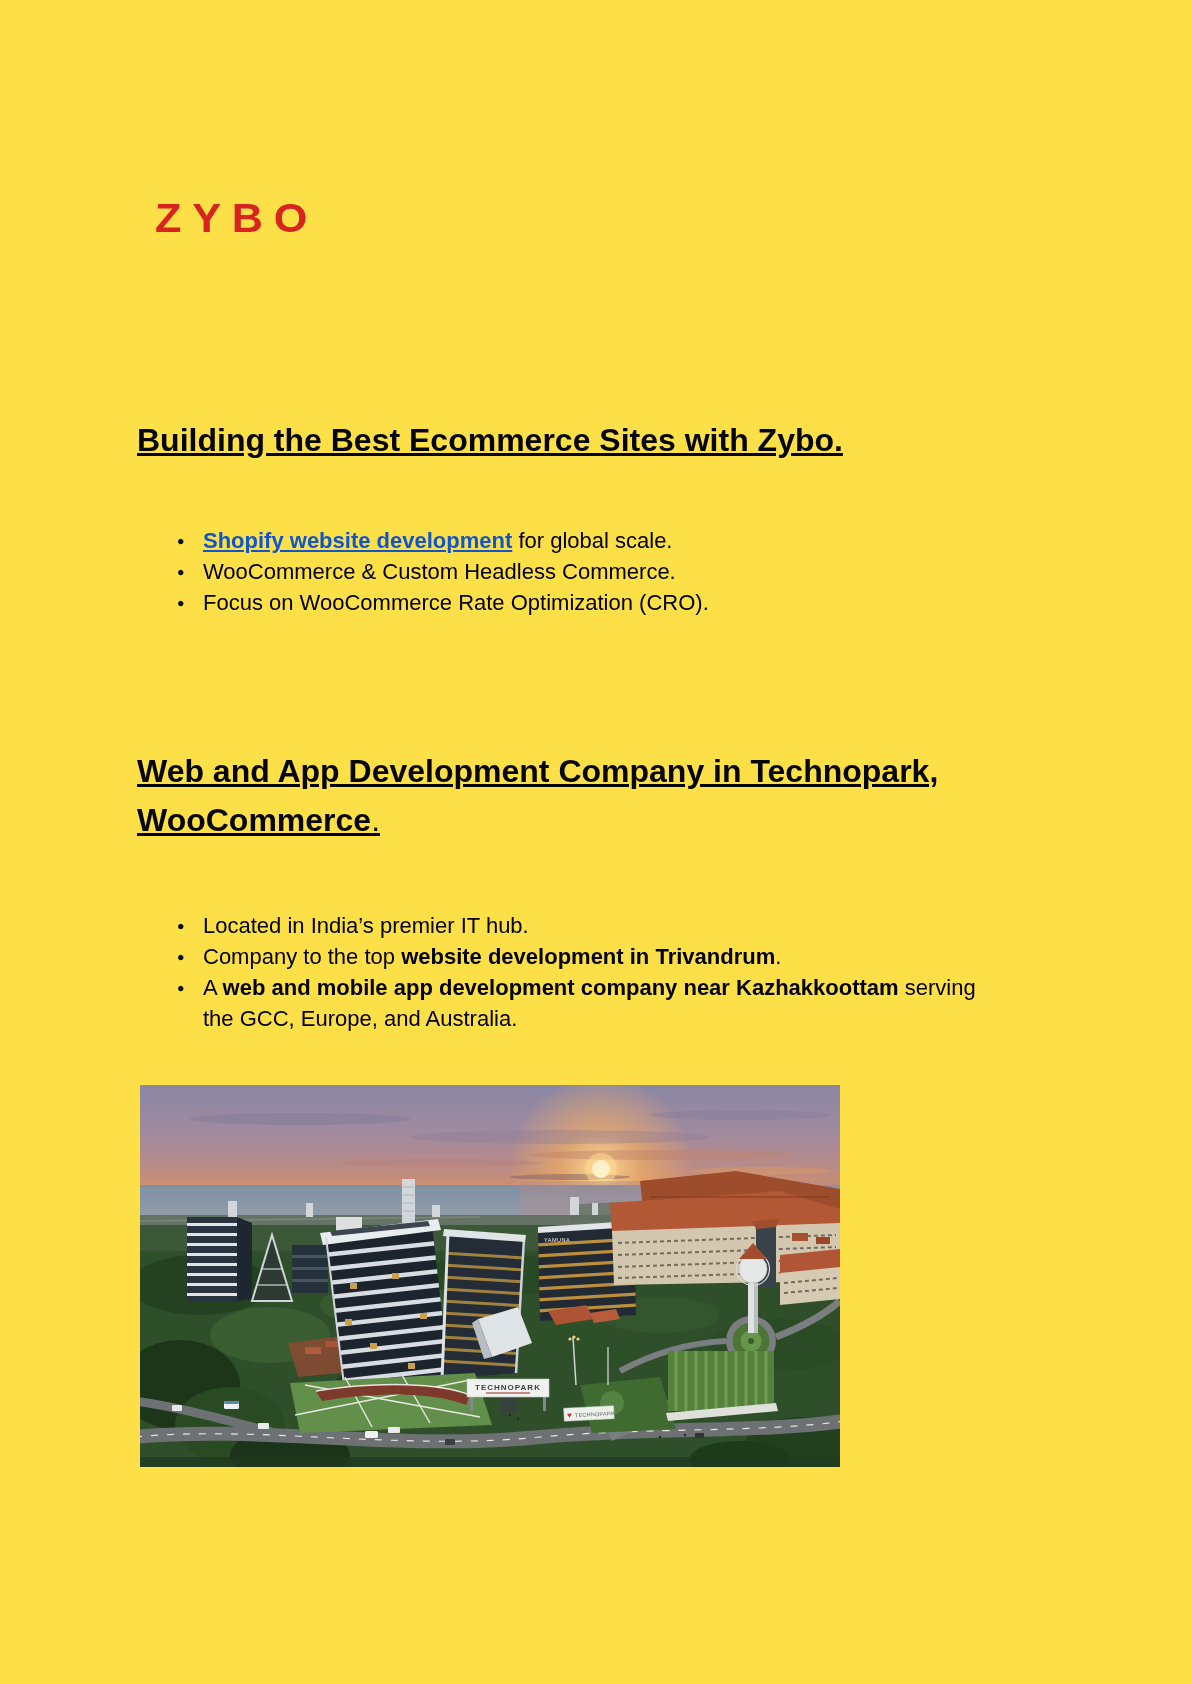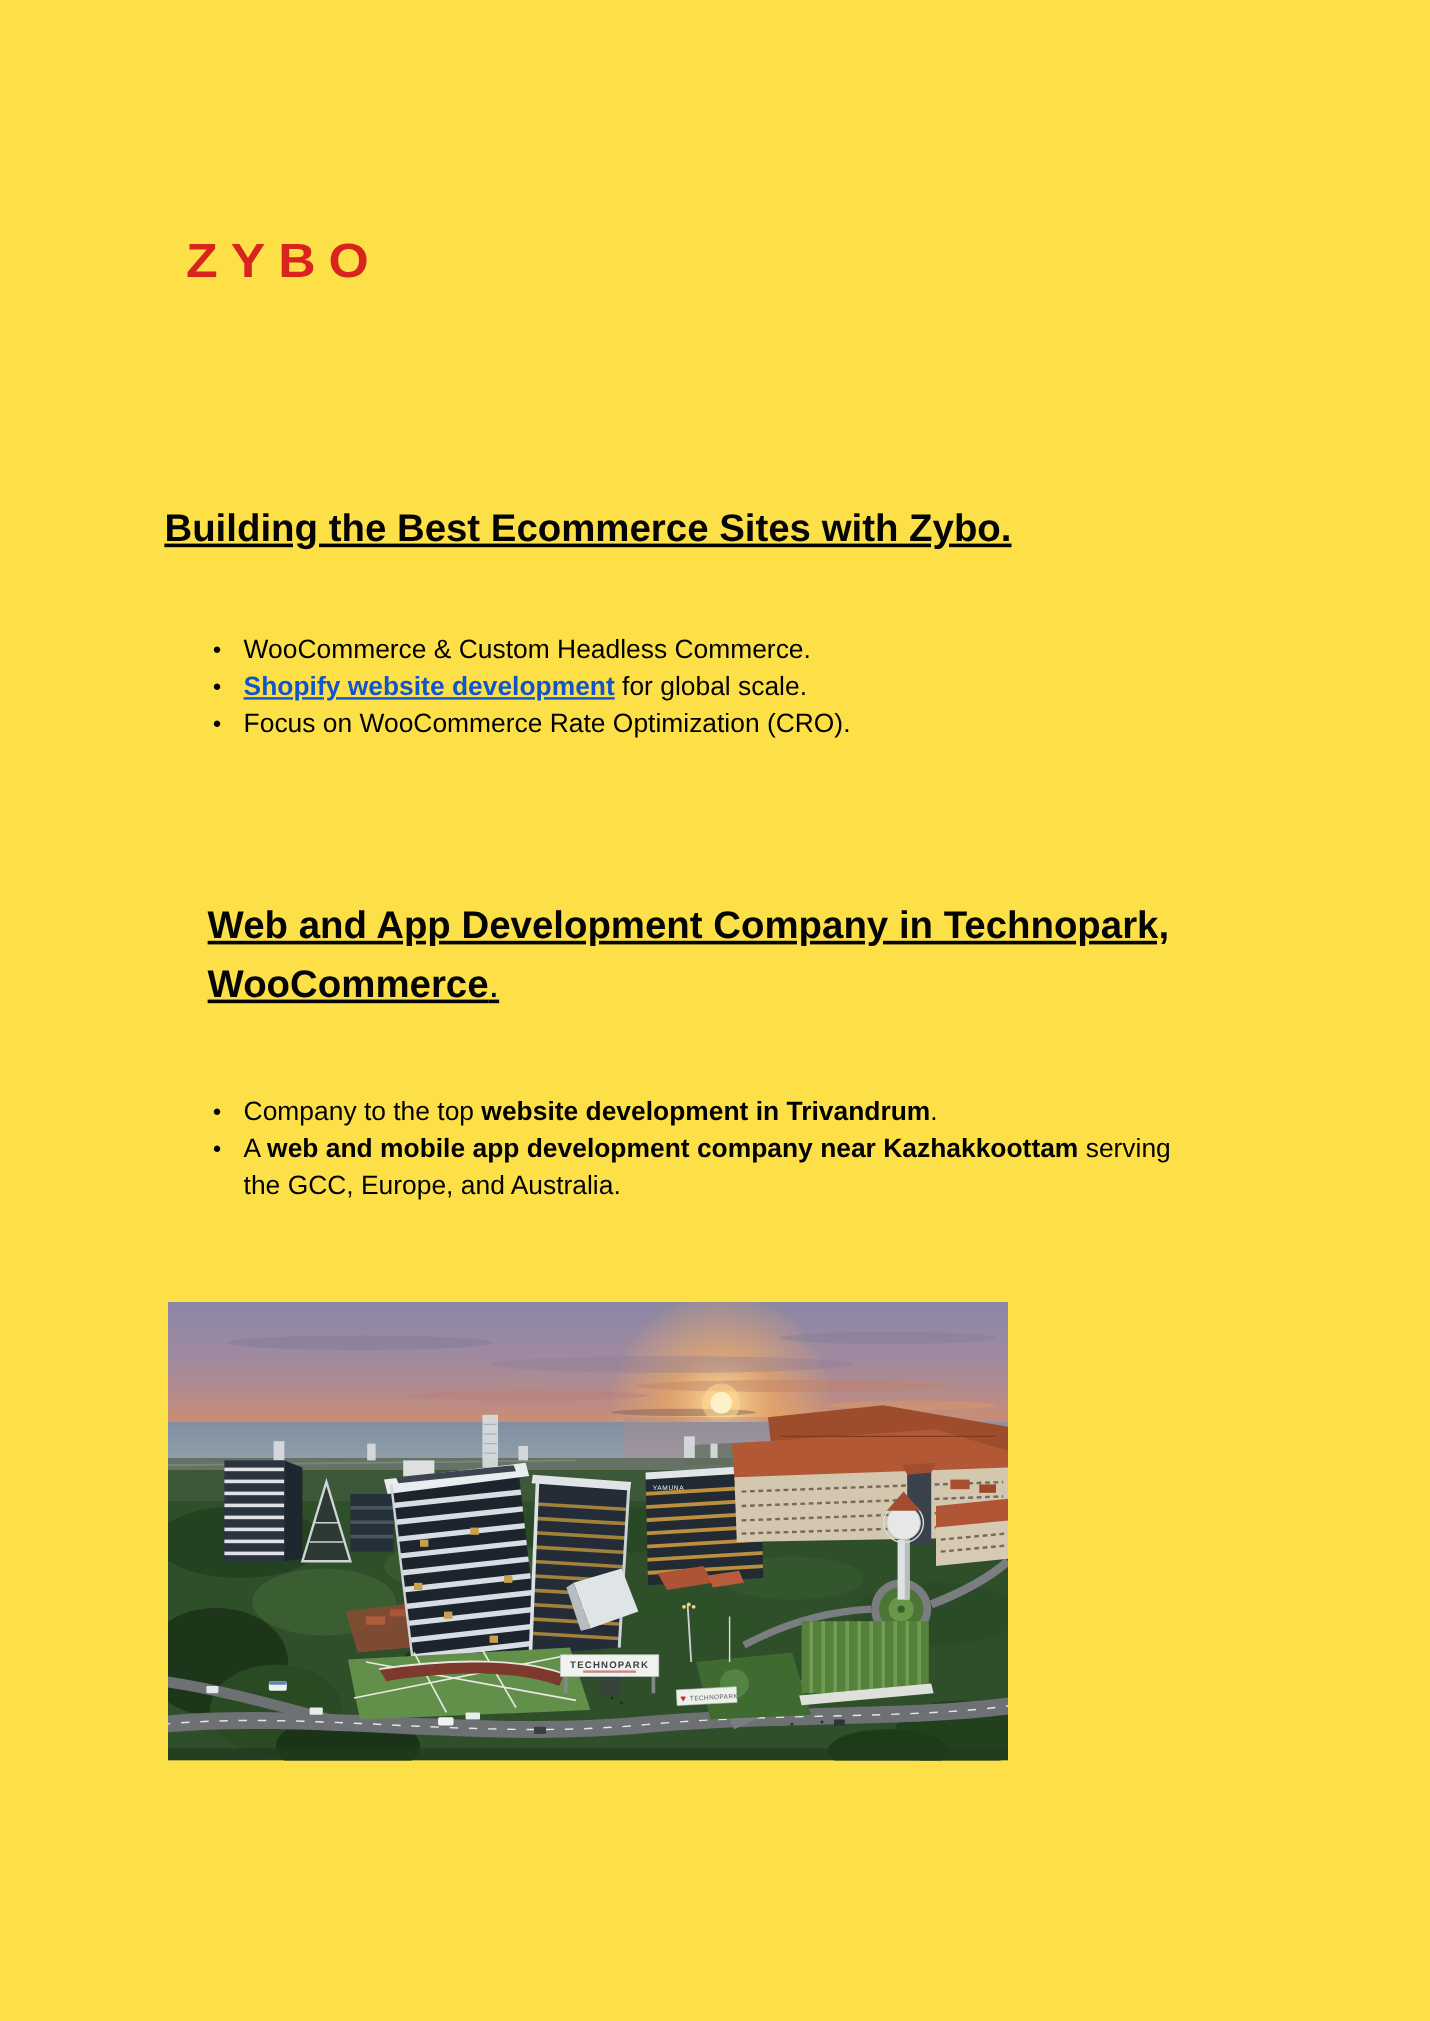--- a/index.html
+++ b/index.html
@@ -2,21 +2,21 @@
 <html><head>
 <meta charset="utf-8">
 <style>
   html,body{margin:0;padding:0;background:#ffffff;}
   .page{position:relative;width:1192px;height:1684px;background:#fde047;overflow:hidden;
         font-family:"Liberation Sans","DejaVu Sans",sans-serif;color:#000;}
   .logo{position:absolute;left:155px;top:194px;font-size:40px;line-height:48px;font-weight:800;
         letter-spacing:10px;color:#d9231f;transform:scaleX(1.08);transform-origin:left center;}
   .h{position:absolute;left:137px;margin:0;font-size:32px;font-weight:700;color:#050505;text-decoration:underline;}
   .h1{top:418px;line-height:44px;width:900px;}
-  .h2{top:747px;line-height:49px;width:860px;margin-left:36px;}
+  .h2{top:747px;line-height:49px;width:860px;}
   .hn{font-weight:400;}
   .list{position:absolute;left:137px;margin:0;padding:0;list-style:none;font-size:22px;}
   .list li{position:relative;padding-left:66px;line-height:31px;}
   .list li::before{content:"●";position:absolute;left:40px;top:1px;font-size:12.5px;color:#000;}
   .list1{top:525px;width:760px;}
   .list2{top:910px;width:851px;}
   .doclink{color:#1155cc;font-weight:700;text-decoration:underline;cursor:pointer;}
   .photo{position:absolute;left:140px;top:1085px;width:812px;height:382px;}
   .photo svg{display:block;width:700px;height:382px;}
   .photo text{font-family:"Liberation Sans","DejaVu Sans",sans-serif;}
@@ -24,28 +24,29 @@
 </head>
 <body>
 
 <div class="page">
 
   <div class="logo">ZYBO</div>
 
   <h1 class="h h1">Building the Best Ecommerce Sites with Zybo.</h1>
 
   <ul class="list list1">
+    <li><a class="doclink">Shopify website development</a><span> for global scale.</span></li>
     <li><span>WooCommerce &amp; Custom Headless Commerce.</span></li>
-    <li><a class="doclink">Shopify website development</a><span> for global scale.</span></li>
     <li><span>Focus on WooCommerce Rate Optimization (CRO).</span></li>
   </ul>
 
   <h1 class="h h2"><span>Web and App Development Company in Technopark,</span><br><span>WooCommerce</span><span class="hn">.</span></h1>
 
   <ul class="list list2">
+    <li><span>Located in India’s premier IT hub.</span></li>
     <li><span>Company to the top </span><b>website development in Trivandrum</b><span>.</span></li>
     <li><span>A </span><b>web and mobile app development company near Kazhakkoottam</b><span> serving the GCC, Europe, and Australia.</span></li>
   </ul>
 
   <div class="photo">
     <svg viewBox="0 0 700 382" preserveAspectRatio="none">
       <defs>
         <linearGradient id="sky" x1="0" y1="0" x2="0" y2="1">
           <stop offset="0" stop-color="#8b87a4"></stop>
             <stop offset="0.3" stop-color="#9f8aa0"></stop>

